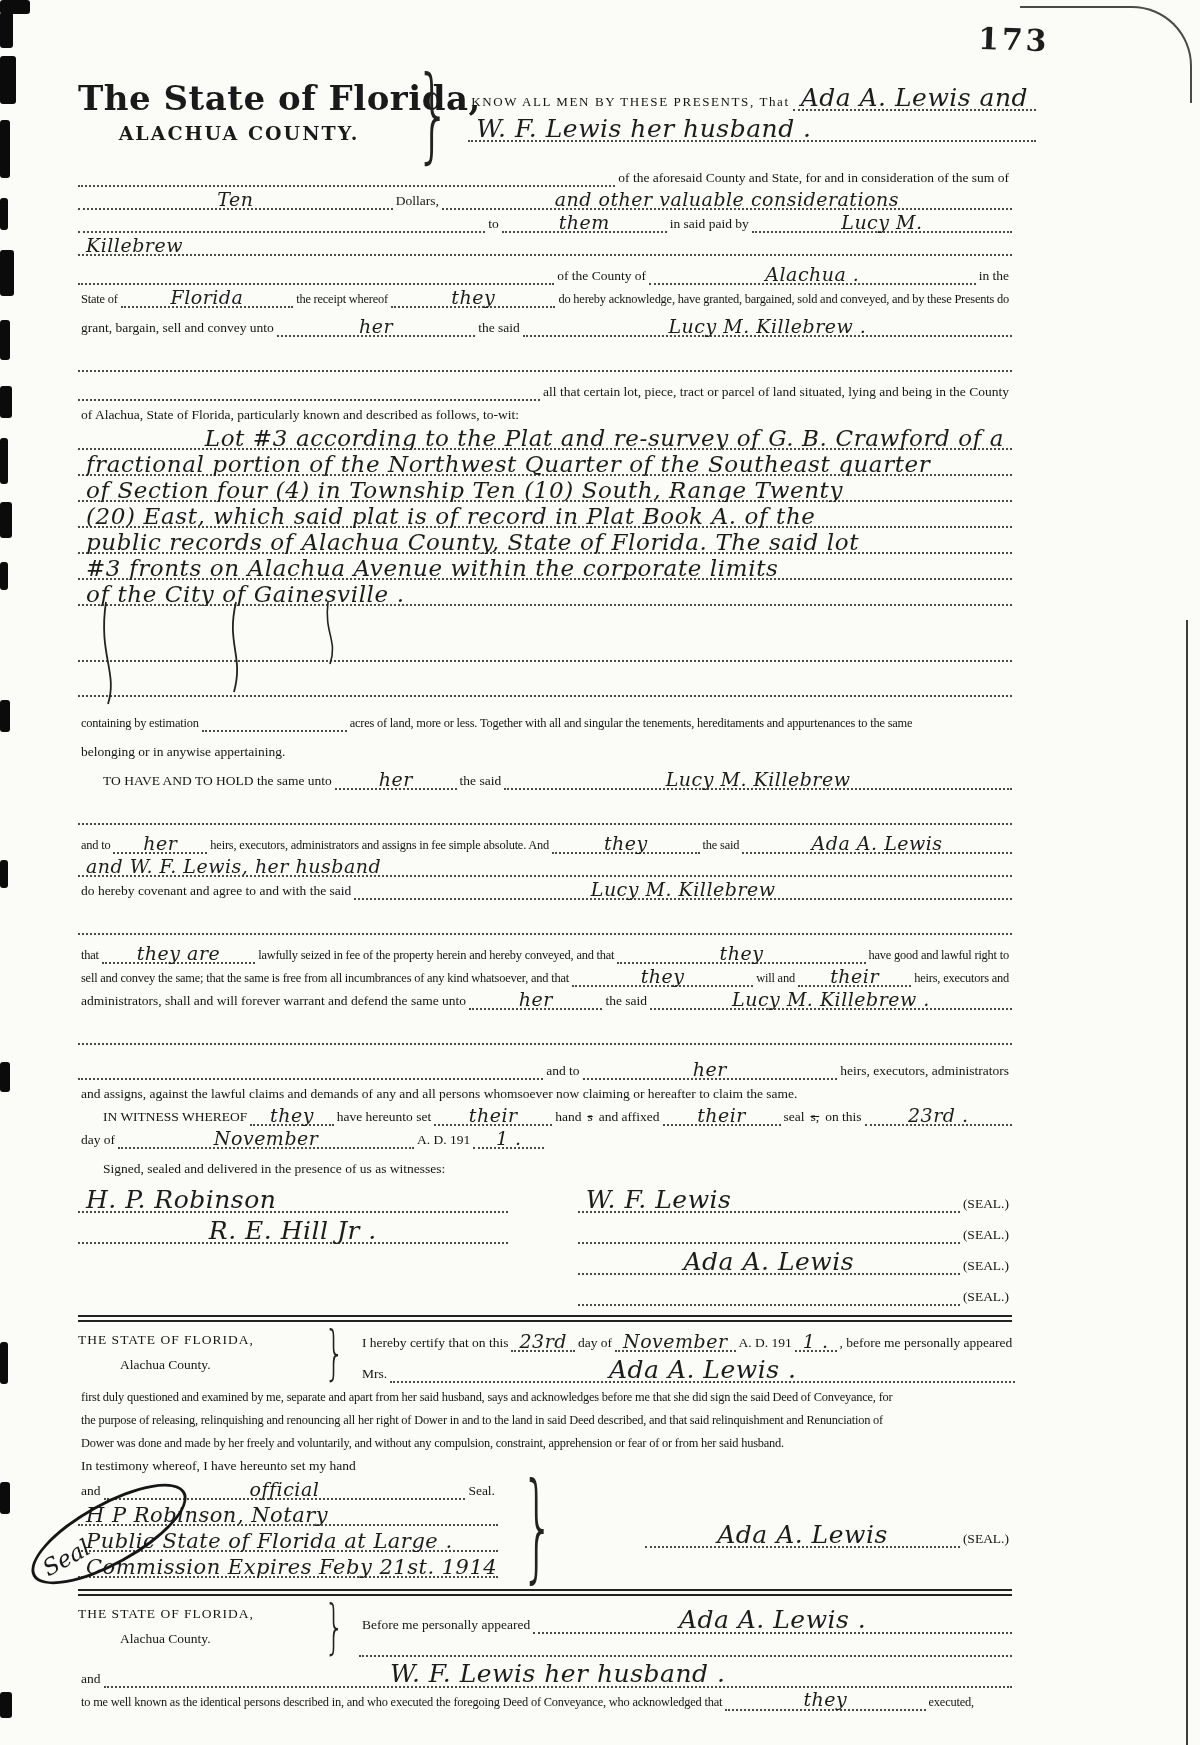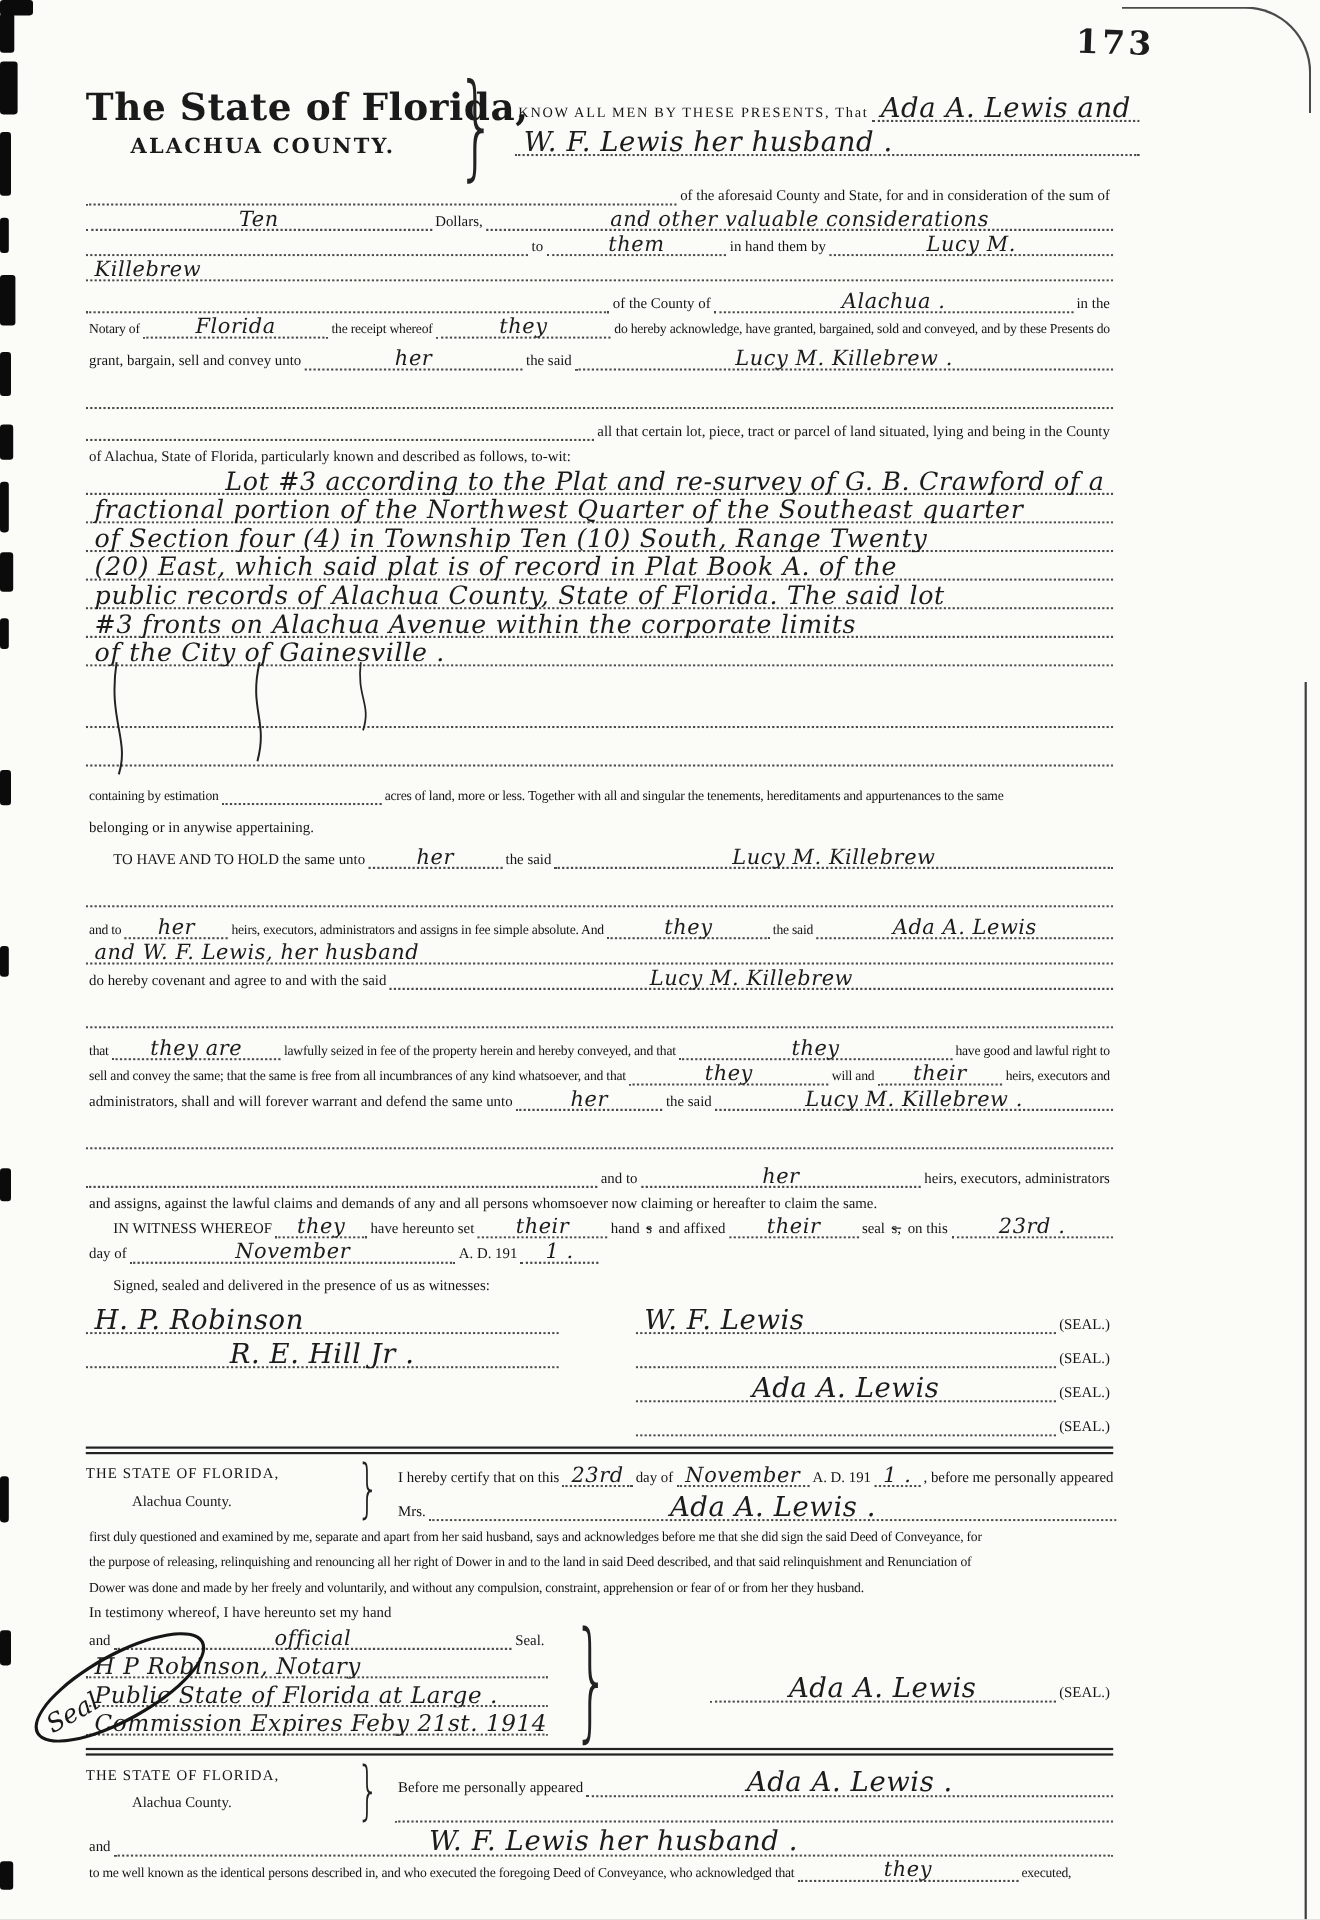--- a/index.html
+++ b/index.html
@@ -134,34 +134,34 @@
         </div>
         <div class="fline">
           <span class="hw fill" style="flex-grow: 5;">Ten</span>
           <span class="pt">Dollars,</span>
           <span class="hw fill" style="flex-grow: 4;">and other valuable considerations</span>
         </div>
         <div class="fline">
           <span class="fill" style="flex-grow: 5;"></span>
           <span class="pt">to</span>
           <span class="hw fill" style="flex-grow: 1.2;">them</span>
-          <span class="pt">in hand them by</span>
+          <span class="pt">in said paid by</span>
           <span class="hw fill" style="flex-grow: 2;">Lucy M.</span>
         </div>
         <div class="fline">
           <span class="hw fill" style="flex-grow: 1; text-align: left;">Killebrew</span>
         </div>
         <div class="fline gap-sm">
           <span class="fill" style="flex-grow: 5.5;"></span>
           <span class="pt">of the County of</span>
           <span class="hw fill" style="flex-grow: 2.5;">Alachua .</span>
           <span class="pt">in the</span>
         </div>
         <div class="fline tight">
-          <span class="pt">Notary of</span>
+          <span class="pt">State of</span>
           <span class="hw fill" style="flex-grow: 0.8;">Florida</span>
           <span class="pt">the receipt whereof</span>
           <span class="hw fill" style="flex-grow: 1;">they</span>
           <span class="pt">do hereby acknowledge, have granted, bargained, sold and conveyed, and by these Presents do</span>
         </div>
         <div class="fline gap-sm">
           <span class="pt">grant, bargain, sell and convey unto</span>
           <span class="hw fill" style="flex-grow: 1.4;">her</span>
           <span class="pt">the said</span>
           <span class="hw fill" style="flex-grow: 2.6;">Lucy M. Killebrew .</span>
@@ -368,21 +368,21 @@
         </div>
     </div>
     <div>
         <div class="fline tight">
           <span class="pt">first duly questioned and examined by me, separate and apart from her said husband, says and acknowledges before me that she did sign the said Deed of Conveyance, for</span>
         </div>
         <div class="fline tight">
           <span class="pt">the purpose of releasing, relinquishing and renouncing all her right of Dower in and to the land in said Deed described, and that said relinquishment and Renunciation of</span>
         </div>
         <div class="fline tight">
-          <span class="pt">Dower was done and made by her freely and voluntarily, and without any compulsion, constraint, apprehension or fear of or from her they husband.</span>
+          <span class="pt">Dower was done and made by her freely and voluntarily, and without any compulsion, constraint, apprehension or fear of or from her said husband.</span>
         </div>
         <div class="fline">
           <span class="pt">In testimony whereof, I have hereunto set my hand</span>
           <span class="spacer" style="flex-grow: 1;"></span>
         </div>
       </div>
     <div class="notary-bottom">
       <div class="notary-left">
           <div class="fline">
             <span class="pt">and</span>

